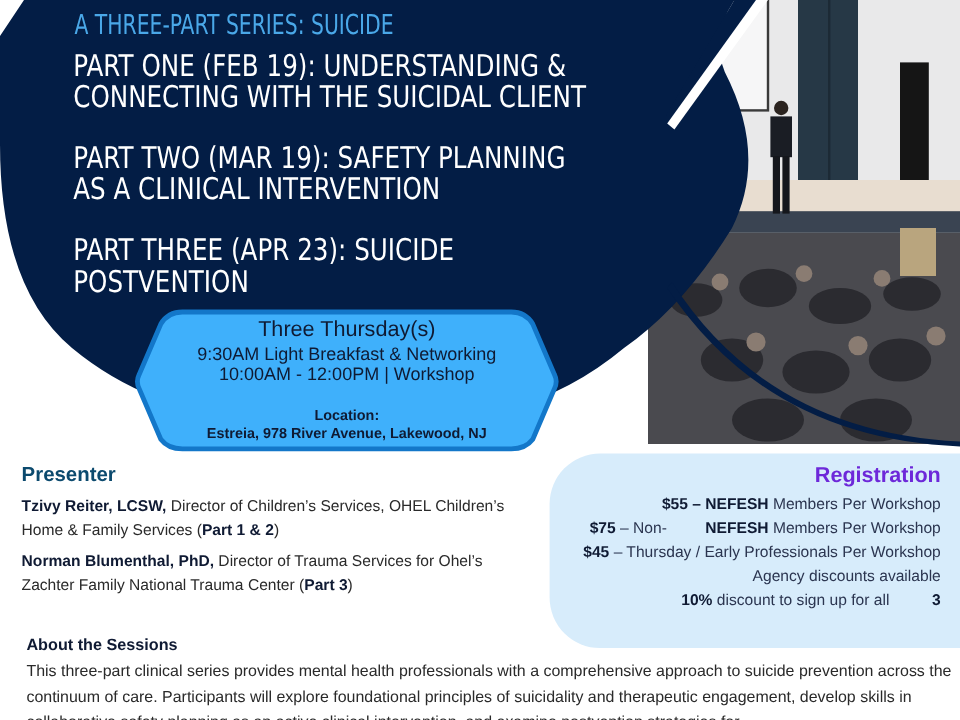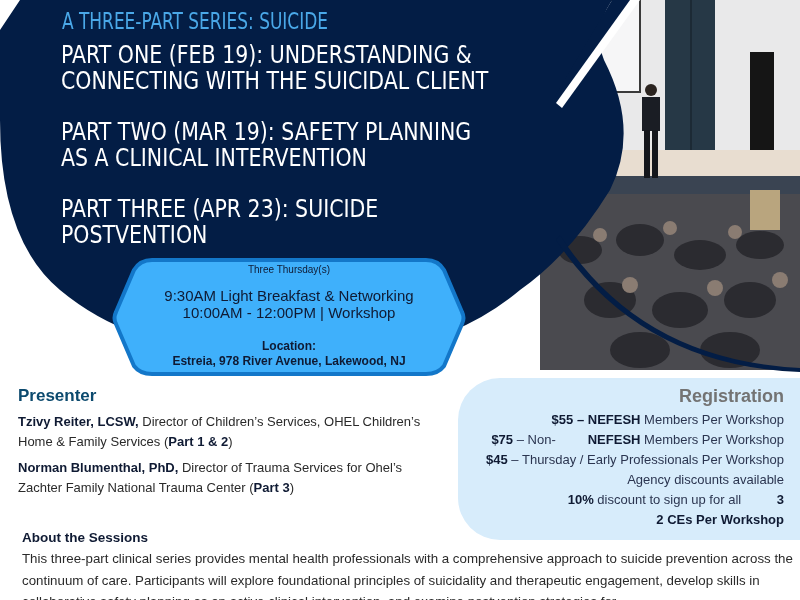--- a/index.html
+++ b/index.html
@@ -13,34 +13,34 @@
   .series-tag { position:absolute; left:62px; top:8px; font-family:"DejaVu Sans Condensed","DejaVu Sans", sans-serif; font-stretch:condensed; font-size:23px; color:#4aa8e8; letter-spacing:0px; transform:scaleX(0.82); transform-origin:left top; white-space:nowrap; }
   .part { position:absolute; left:61px; font-family:"DejaVu Sans", sans-serif; font-size:25px; line-height:26px; color:#ffffff; transform:scaleX(0.82); transform-origin:left top; white-space:nowrap; }
   .part1 { top:42px; }
   .part2 { top:119px; }
   .part3 { top:196px; }
 
   .schedule { position:absolute; left:112px; top:256px; width:354px; height:122px; }
   .schedule svg { position:absolute; left:0; top:0; }
   .sched-text { position:absolute; left:0; top:0; width:354px; text-align:center; color:#0f1a33; }
   .sched-line { position:absolute; width:100%; text-align:center; white-space:nowrap; }
-  .s1 { top:8px; font-size:10px; }
+  .s1 { top:8px; font-size:18px; }
   .s2 { top:31px; font-size:15px; }
   .s3 { top:48px; font-size:15px; }
   .s4 { top:83px; font-size:12px; font-weight:bold; }
   .s5 { top:98px; font-size:12px; font-weight:bold; }
 
   .presenter { position:absolute; left:18px; top:386px; width:430px; }
   .presenter h2 { font-size:17px; font-weight:bold; color:#0c4a6e; margin-bottom:6px; }
   .pres-item { font-size:13px; line-height:20px; color:#2a2a2a; margin-bottom:6px; }
   .pres-item b { color:#0f1a33; }
 
   .reg { position:absolute; left:458px; top:378px; width:360px; height:162px; background:#d7ecfb; border-radius:42px 0 0 42px; }
   .reg-inner { position:absolute; right:34px; top:8px; text-align:right; }
-  .reg h2 { font-size:18px; font-weight:bold; color:#737373; margin-bottom:3px; }
+  .reg h2 { font-size:18px; font-weight:bold; color:#6d28d9; margin-bottom:3px; }
   .reg-line { font-size:13px; line-height:20px; color:#2b3550; white-space:nowrap; }
   .reg-line b { color:#0f1a33;padding-left:32px; }
 
   .about { position:absolute; left:22px; top:530px; width:780px; }
   .about h3 { font-size:13.5px; font-weight:bold; color:#0f1a33; margin-bottom:3px; }
   .about p { font-size:13.3px; line-height:21.5px; color:#2a2a2a; }
 </style>
 </head>
 <body>
 
@@ -128,20 +128,19 @@
 </div>
 
 <div class="reg">
   <div class="reg-inner">
     <h2>Registration</h2>
     <div class="reg-line"><b>$55 – NEFESH</b><span> Members Per Workshop</span></div>
     <div class="reg-line"><b>$75</b><span> – Non-</span><b>NEFESH</b><span> Members Per Workshop</span></div>
     <div class="reg-line"><b>$45</b><span> – Thursday / Early Professionals Per Workshop</span></div>
     <div class="reg-line">Agency discounts available</div>
     <div class="reg-line"><b>10%</b><span> discount to sign up for all </span><b>3</b></div>
-    <div class="reg-line"><b>2 CEs Per Workshop</b></div>
   </div>
 </div>
 
 <div class="about">
   <h3>About the Sessions</h3>
   <p>This three-part clinical series provides mental health professionals with a comprehensive approach to suicide prevention across the continuum of care. Participants will explore foundational principles of suicidality and therapeutic engagement, develop skills in collaborative safety planning as an active clinical intervention, and examine postvention strategies for</p>
 </div>
 
 </body></html>

